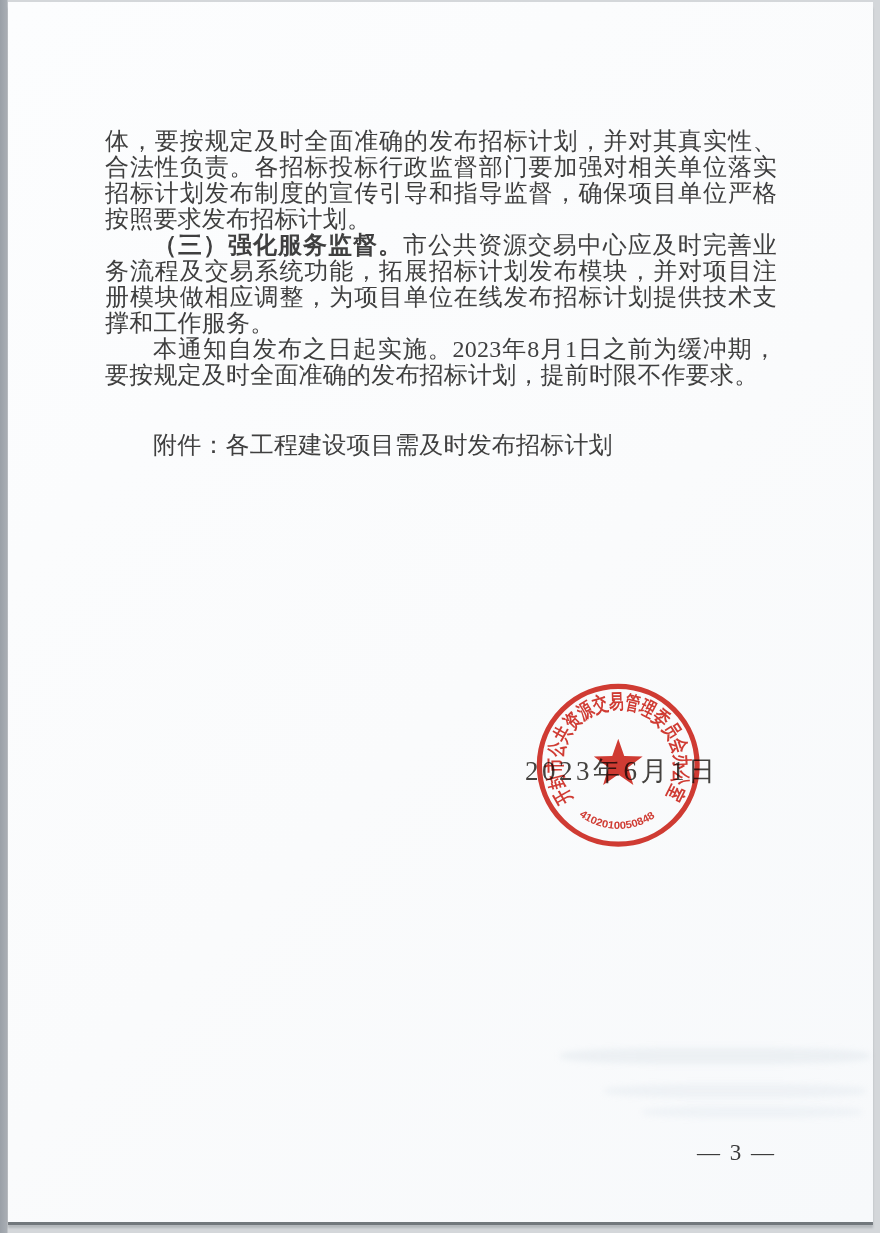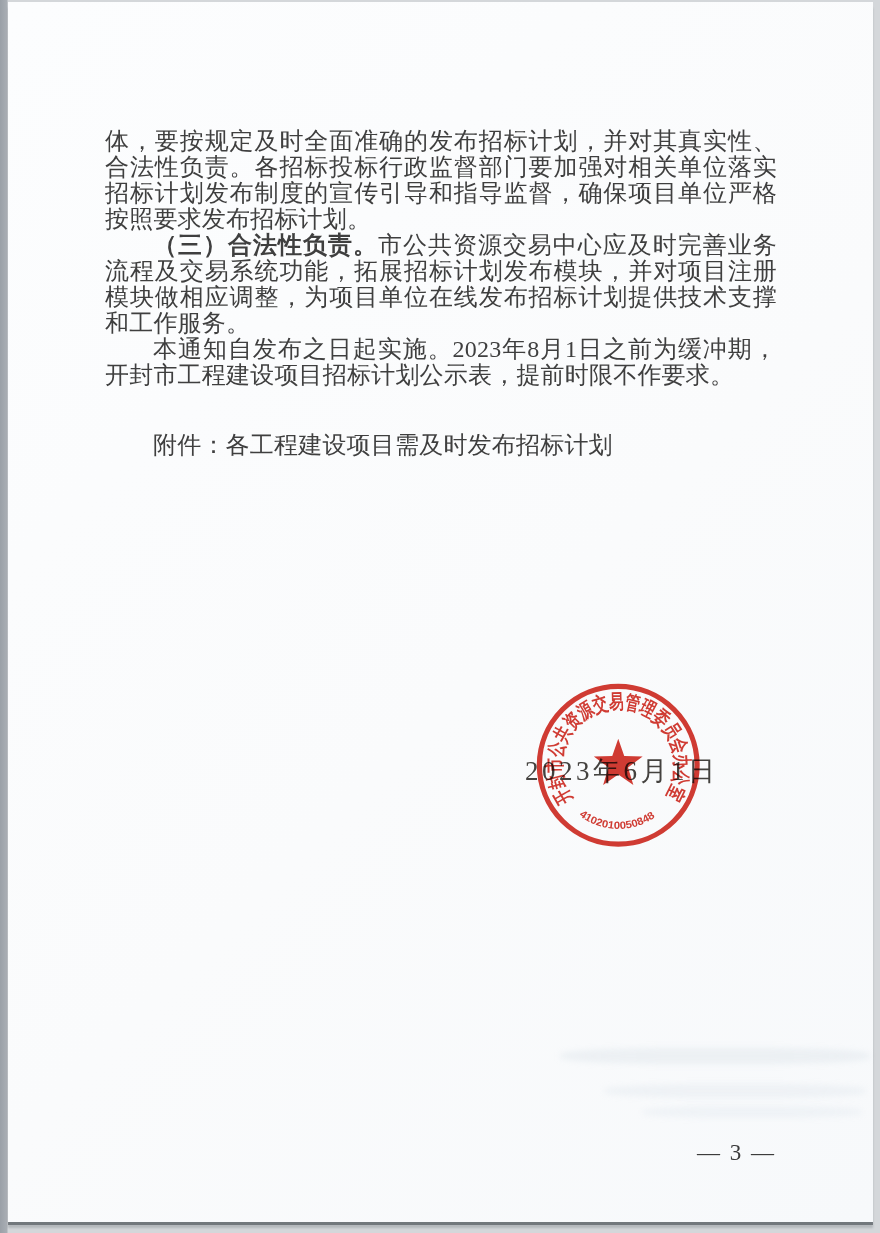--- a/index.html
+++ b/index.html
@@ -47,22 +47,22 @@
   }
 </style>
 </head>
 <body>
 
 <div class="scan">
   <div class="page">
 
     <div class="doc-text">
       <p class="para no-indent">体，要按规定及时全面准确的发布招标计划，并对其真实性、合法性负责。各招标投标行政监督部门要加强对相关单位落实招标计划发布制度的宣传引导和指导监督，确保项目单位严格按照要求发布招标计划。</p>
-      <p class="para indent"><span class="bold">（三）合法性负责。</span><span>市公共资源交易中心应及时完善业务流程及交易系统功能，拓展招标计划发布模块，并对项目注册模块做相应调整，为项目单位在线发布招标计划提供技术支撑和工作服务。</span></p>
-      <p class="para indent">本通知自发布之日起实施。2023年8月1日之前为缓冲期，开封市工程建设项目招标计划公示表，提前时限不作要求。</p>
+      <p class="para indent"><span class="bold">（三）强化服务监督。</span><span>市公共资源交易中心应及时完善业务流程及交易系统功能，拓展招标计划发布模块，并对项目注册模块做相应调整，为项目单位在线发布招标计划提供技术支撑和工作服务。</span></p>
+      <p class="para indent">本通知自发布之日起实施。2023年8月1日之前为缓冲期，要按规定及时全面准确的发布招标计划，提前时限不作要求。</p>
       <p class="para indent attachment">附件：各工程建设项目需及时发布招标计划</p>
     </div>
 
     <div class="date">2023年6月1日</div>
 
     <svg class="seal" viewBox="0 0 200 200" xmlns="http://www.w3.org/2000/svg">
       <defs>
         <path id="arcTop" d="M 47.1 131.1 A 60 60 0 1 1 142.9 131.1" fill="none"></path>
         <path id="arcBottom" d="M 53.7 147.8 A 67 67 0 0 0 136.3 147.8" fill="none"></path>
       </defs>

